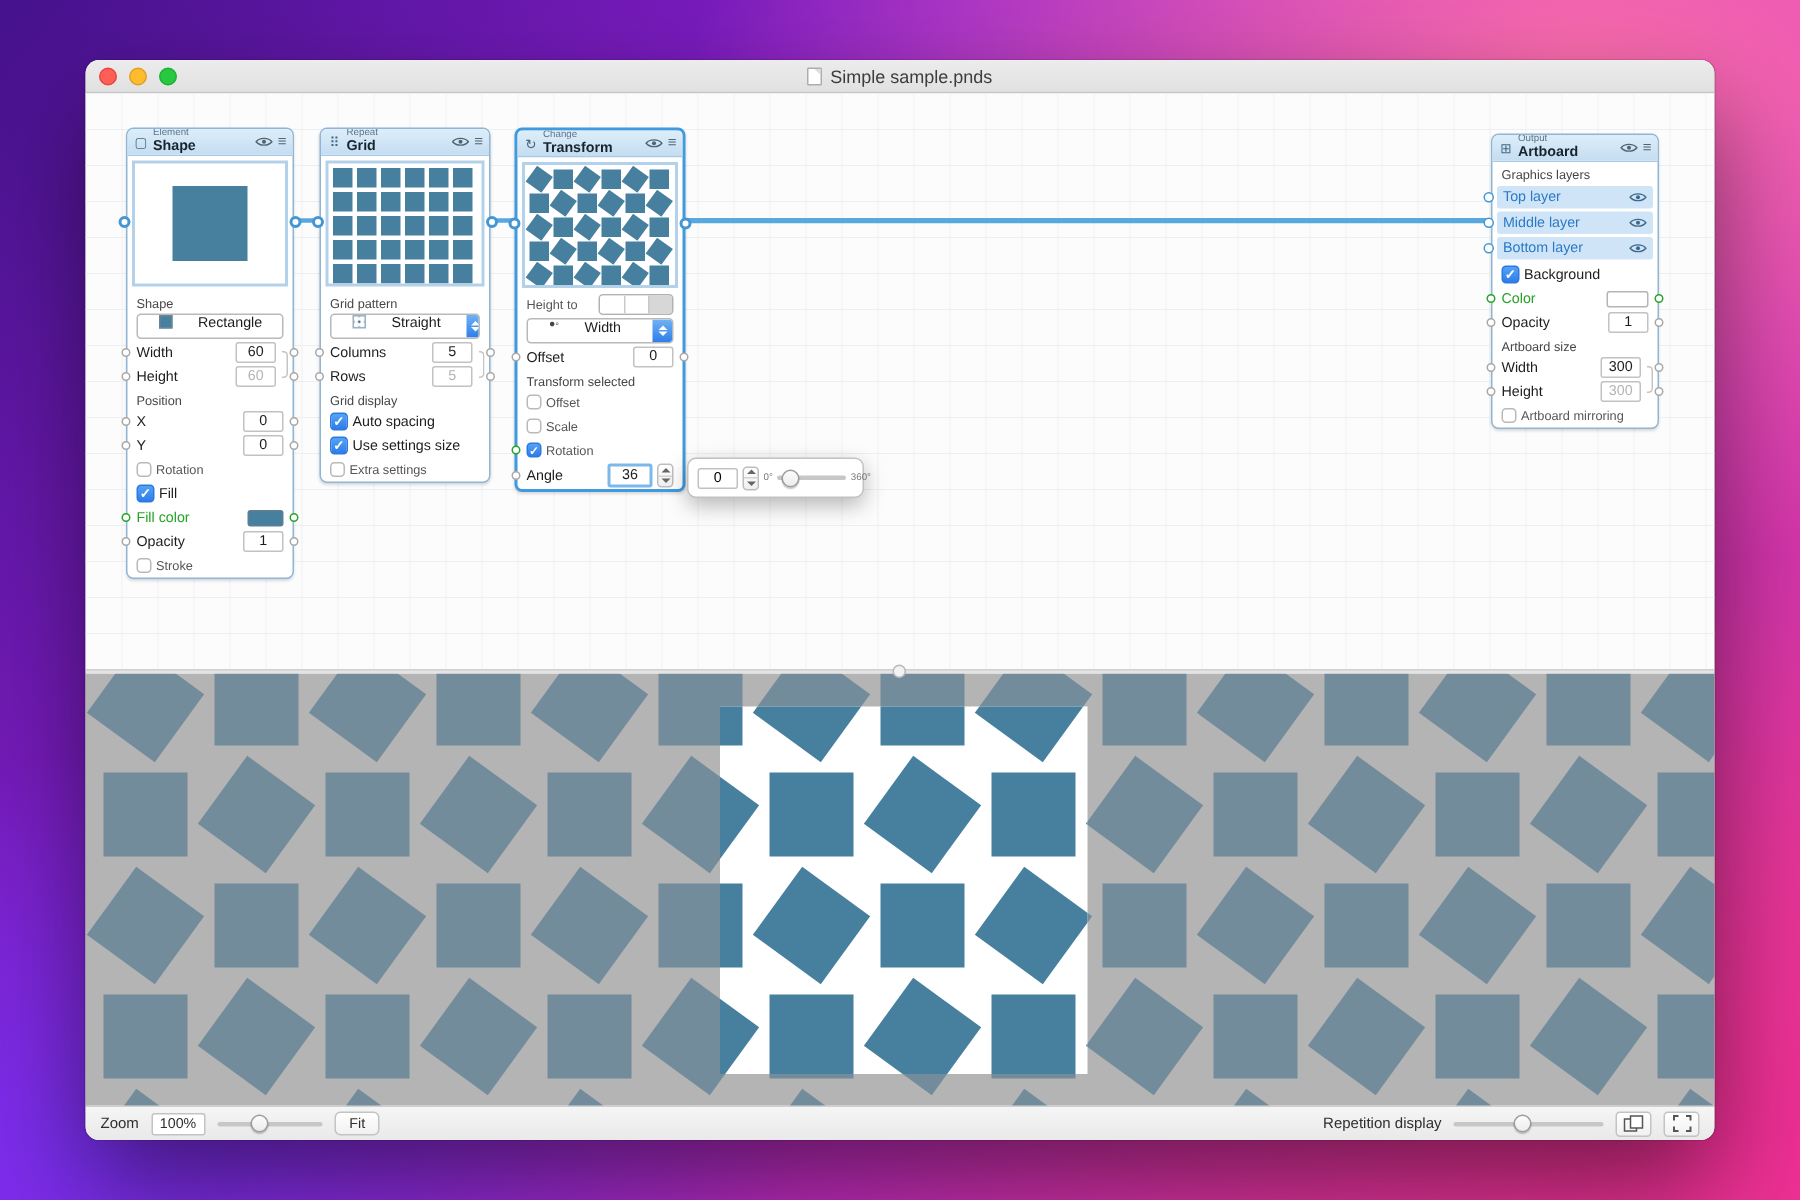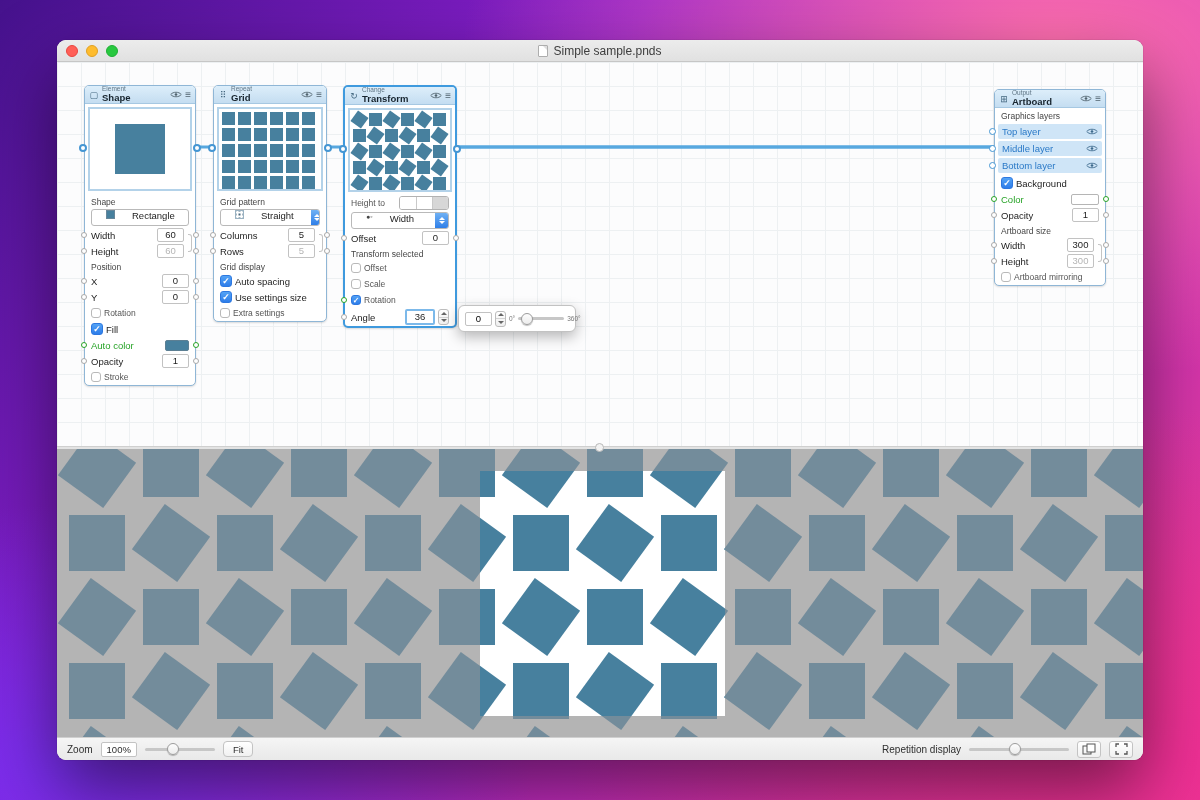--- a/index.html
+++ b/index.html
@@ -206,21 +206,21 @@
         <div class="row">
           <span class="checkbox small"></span>
           <span class="row-label small">Rotation</span>
         </div>
         <div class="row">
           <span class="checkbox checked">✓</span>
           <span class="row-label">Fill</span>
         </div>
         <div class="row">
           <span class="port tiny left green-port"></span>
-          <span class="row-label green">Auto color</span>
+          <span class="row-label green">Fill color</span>
           <span class="swatch-rect" style="width:24px;background:var(--teal);border:1px solid #5c7f93"></span>
           <span class="port tiny right green-port"></span>
         </div>
         <div class="row">
           <span class="port tiny left"></span>
           <span class="row-label">Opacity</span>
           <span class="num-field">1</span>
           <span class="port tiny right"></span>
         </div>
         <div class="row">

